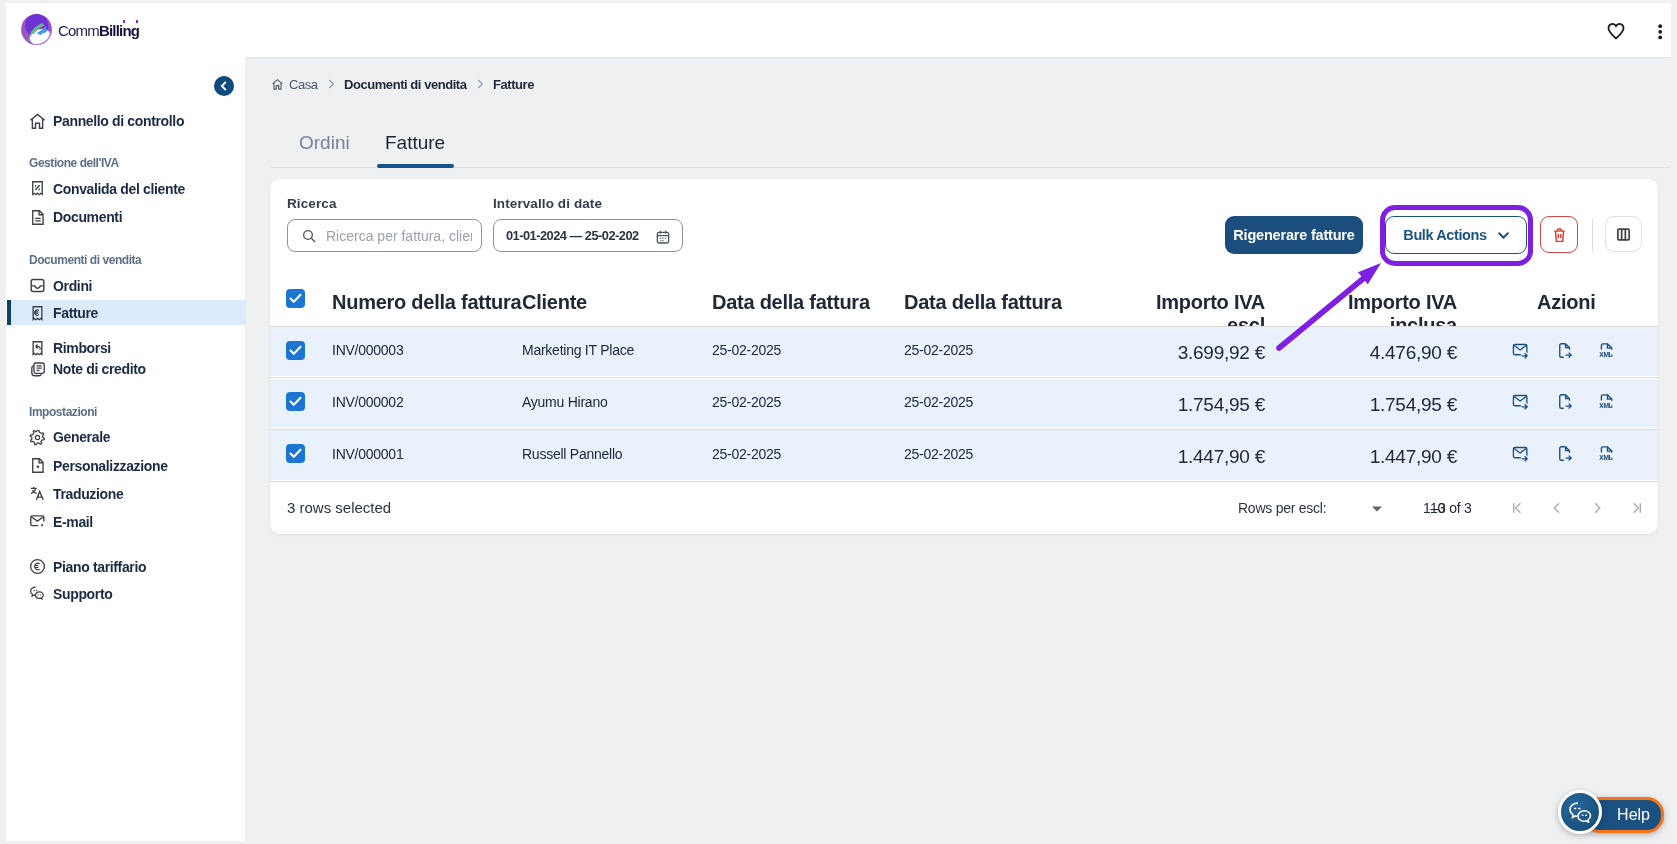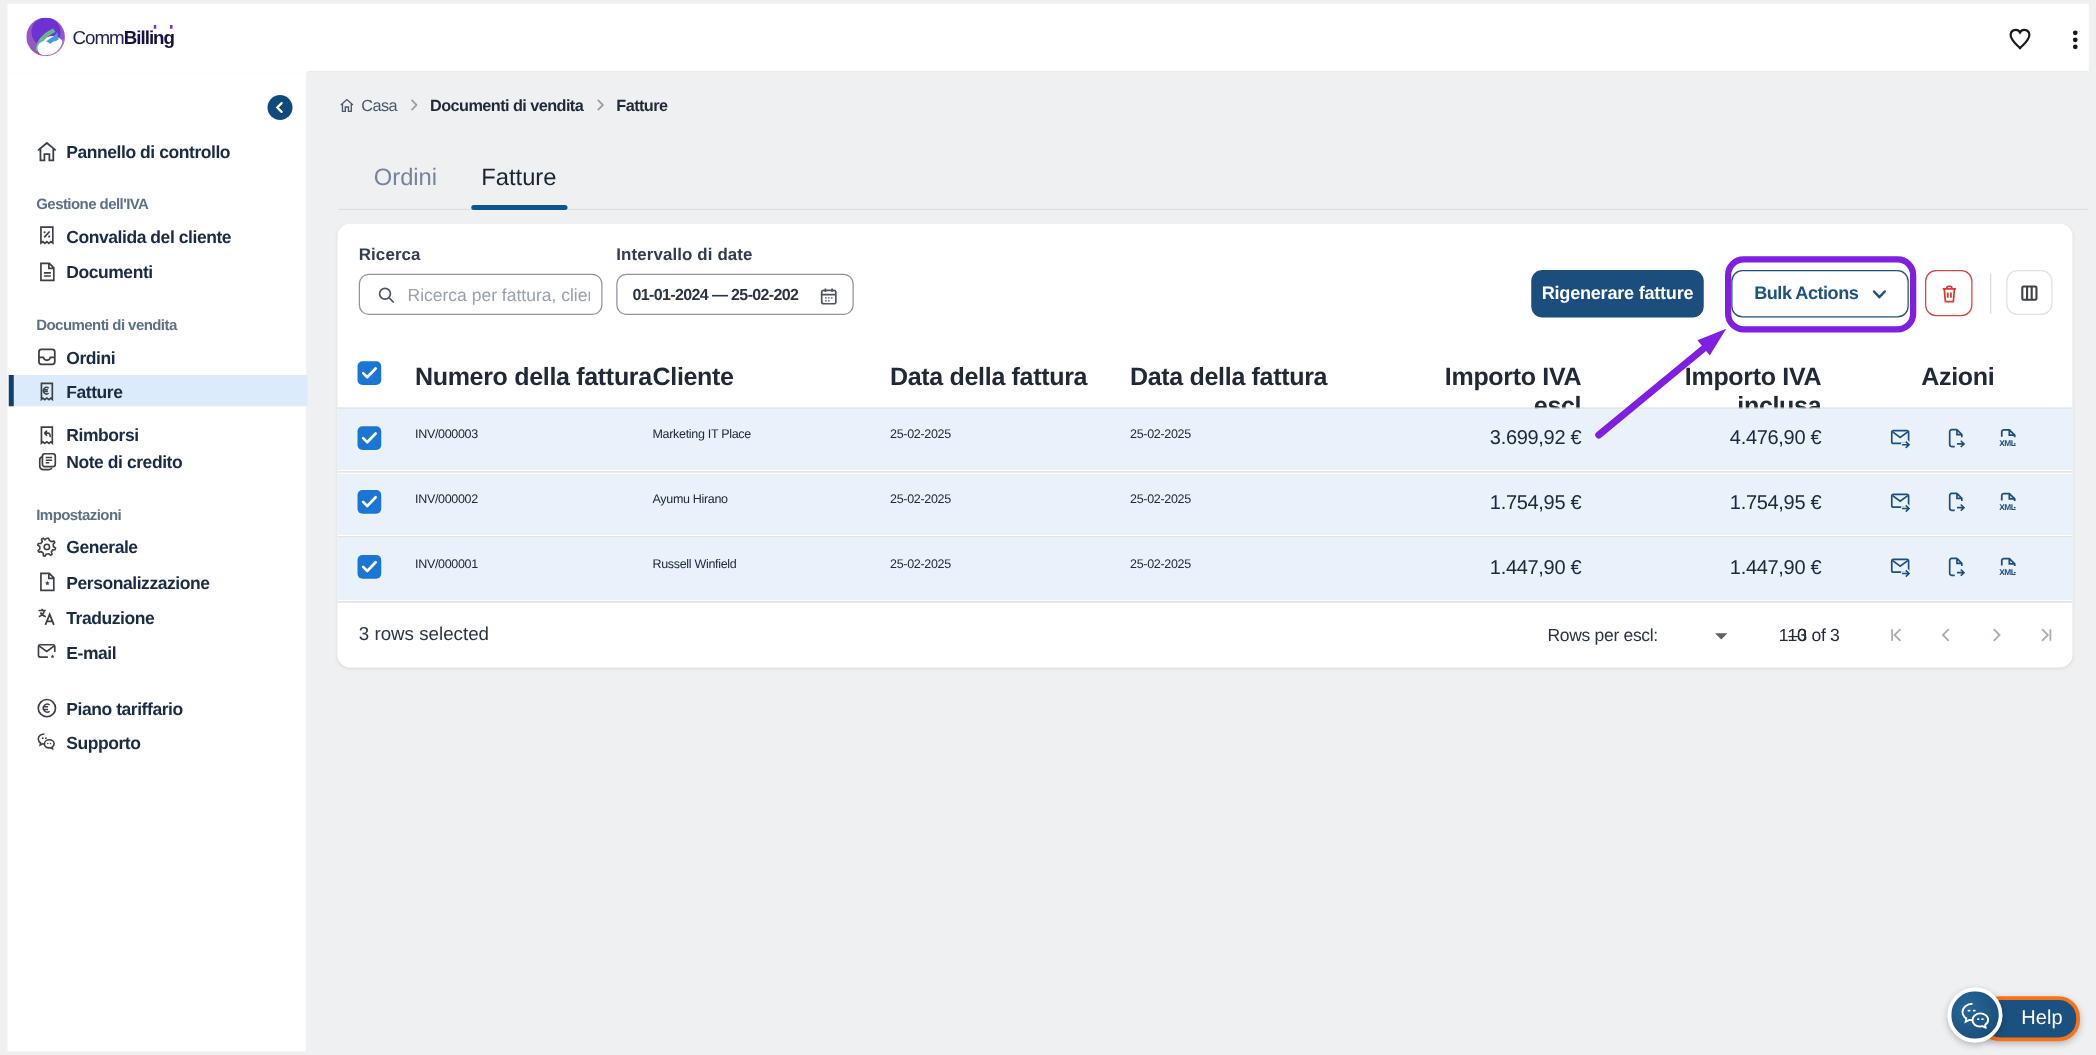--- a/index.html
+++ b/index.html
@@ -34,22 +34,22 @@
 #btn-rig{position:absolute;left:1225px;top:216px;width:138px;height:38px;border-radius:9px;background:#1c4e7d;color:#fff;font-size:14.5px;font-weight:700;display:flex;align-items:center;justify-content:center;letter-spacing:-0.2px}
 #btn-bulk{position:absolute;left:1385px;top:216px;width:142px;height:38px;border-radius:9px;border:1.5px solid #1d537f;background:#fff;color:#1d5381;font-size:14.5px;font-weight:700;display:flex;align-items:center;justify-content:center;gap:11px;letter-spacing:-0.4px}
 #ring{position:absolute;left:1380px;top:205px;width:153px;height:61px;border:5px solid #7e1fe2;border-radius:15px}
 #btn-del{position:absolute;left:1540px;top:216px;width:38px;height:37px;border-radius:9px;border:1.2px solid #d64444;background:#fff;display:flex;align-items:center;justify-content:center}
 #vdiv{position:absolute;left:1592px;top:219px;width:1px;height:32px;background:#dbdcde}
 #btn-col{position:absolute;left:1605px;top:216px;width:37px;height:36px;border-radius:9px;border:1.2px solid #dfe1e3;background:#fff;display:flex;align-items:center;justify-content:center}
 
 .chk{position:absolute;width:19px;height:19px;border-radius:4px;background:#1b76d3;display:flex;align-items:center;justify-content:center}
 .hcell{position:absolute;font-size:20px;font-weight:700;color:#212936;top:291px;letter-spacing:-0.25px}
 .row{position:absolute;left:270px;width:1388px;height:49.5px;background:#e9f1fb}
-.cell{position:absolute;font-size:10px;color:#20293a;letter-spacing:-0.25px}
-.ramt{position:absolute;font-size:16px;color:#20293a;text-align:right;letter-spacing:-0.25px}
+.cell{position:absolute;font-size:14px;color:#20293a;letter-spacing:-0.25px}
+.ramt{position:absolute;font-size:19px;color:#20293a;text-align:right;letter-spacing:-0.25px}
 #foot{position:absolute;top:499px;font-size:15px;color:#2a3442}
 .pgt{position:absolute;top:500px;font-size:14px;color:#222a35;letter-spacing:-0.25px}
 
 #arrow{position:absolute}
 
 #help-pill{position:absolute;left:1583px;top:797px;width:81px;height:36px;background:#1b5180;border:3px solid #f97316;border-radius:17px;box-shadow:0 2px 6px rgba(0,0,0,.25)}
 #help-pill span{position:absolute;right:11px;top:6px;color:#fff;font-size:16px}
 #help-circ{position:absolute;left:1558px;top:790px;width:44px;height:44px;border-radius:50%;background:radial-gradient(circle at 35% 35%,#27679c,#15486f);border:3px solid #fff;box-shadow:0 2px 6px rgba(0,0,0,.25);display:flex;align-items:center;justify-content:center}
 </style></head>
 <body>
@@ -337,21 +337,21 @@
       <path d="M19.8 17 V18.5 M5.8 17 V18.5"></path>
       <text x="3" y="20.5" font-size="9" font-weight="bold" fill="#1c4e7d" stroke="none" font-family="Liberation Sans" letter-spacing="-0.5">XML</text>
     </svg>
     <div class="row" style="top:430.20000000000005px"></div>
     <div class="chk" style="left:286px;top:444.1px">
       <svg width="13" height="11" viewBox="0 0 13 11" fill="none" stroke="#fff" stroke-width="2.1" stroke-linecap="round" stroke-linejoin="round">
         <path d="M1.5 5.5 L4.8 8.8 L11.5 1.8"></path>
       </svg>
     </div>
     <div class="cell" style="left:332px;top:445.6px">INV/000001</div>
-    <div class="cell" style="left:522px;top:445.6px">Russell Winfield</div>
+    <div class="cell" style="left:522px;top:445.6px">Russell Pannello</div>
     <div class="cell" style="left:712px;top:445.6px">25-02-2025</div>
     <div class="cell" style="left:904px;top:445.6px">25-02-2025</div>
     <div class="ramt" style="left:1130px;width:135px;top:445.6px">1.447,90 €</div>
     <div class="ramt" style="left:1322px;width:135px;top:445.6px">1.447,90 €</div>
     <svg class="abs" style="left:1512px;top:445.1px" width="17" height="17" viewBox="0 0 24 24" fill="none" stroke="#1c4e7d" stroke-width="1.9">
       <rect x="2" y="3.5" width="19" height="14.5" rx="2"></rect>
       <path d="M3 5 L11.5 11.2 L20 5"></path>
       <path d="M12.5 19.5 H21.5 M18 15.5 L22 19.5 L18 23.5" stroke="#e9f1fb" stroke-width="5"></path>
       <path d="M13.5 19.5 H21 M17.8 16 L21.5 19.5 L17.8 23" stroke-width="1.8"></path>
     </svg>

